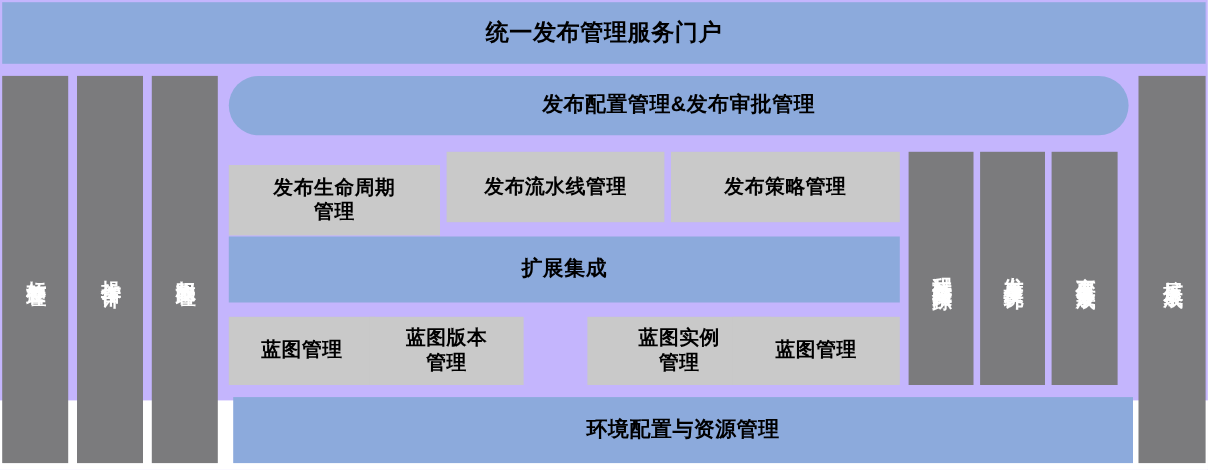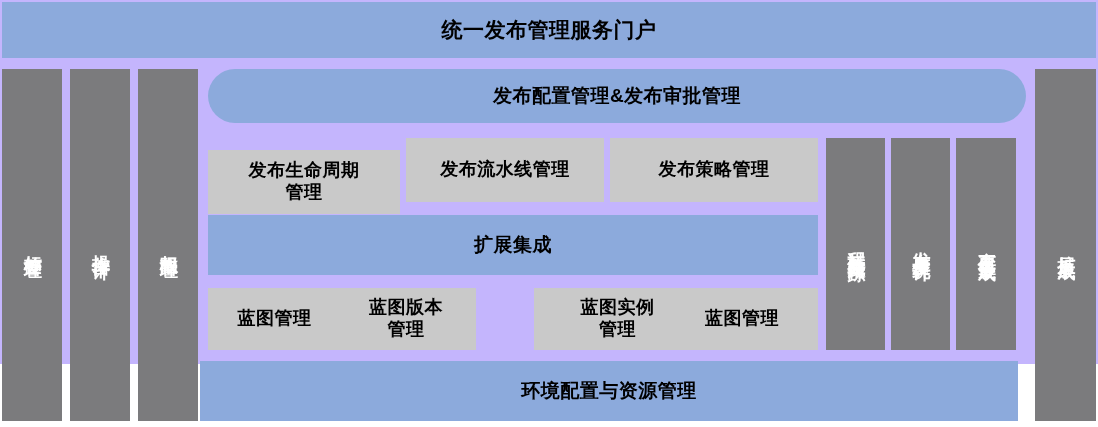--- a/index.html
+++ b/index.html
@@ -82,21 +82,21 @@
   <div class="box lightgray t-sub" style="left:208px; top:288px; width:133px; height:62px;">蓝图管理</div>
 
   <div class="box lightgray t-sub" style="left:336px; top:288px; width:140px; height:62px;">蓝图版本
 管理</div>
 
   <div class="box lightgray t-sub" style="left:493px; top:288px; width:167px; height:62px;margin-left:41px;">蓝图实例
 管理</div>
 
   <div class="box lightgray t-sub" style="left:666px; top:288px; width:152px; height:62px;">蓝图管理</div>
 
-  <div class="box blue t-bar" style="left:200px; top:361px; width:818px; height:60px;">环境配置与资源管理</div>
+  <div class="box blue t-bar" style="left:212px; top:361px; width:818px; height:60px;">环境配置与资源管理</div>
 
   <div class="box gray-pillar t-pillar" style="left:826px; top:138px; width:59px; height:212px;">过程监控与跟踪</div>
 
   <div class="box gray-pillar t-pillar" style="left:891px; top:138px; width:59px; height:212px;">发布度量统计</div>
 
   <div class="box gray-pillar t-pillar" style="left:956px; top:138px; width:60px; height:212px;">变更任务集成</div>
 
   <div class="box gray-pillar t-pillar" style="left:1035px; top:69px; width:61px; height:352px;">扩展集成</div>
 
 </div>

